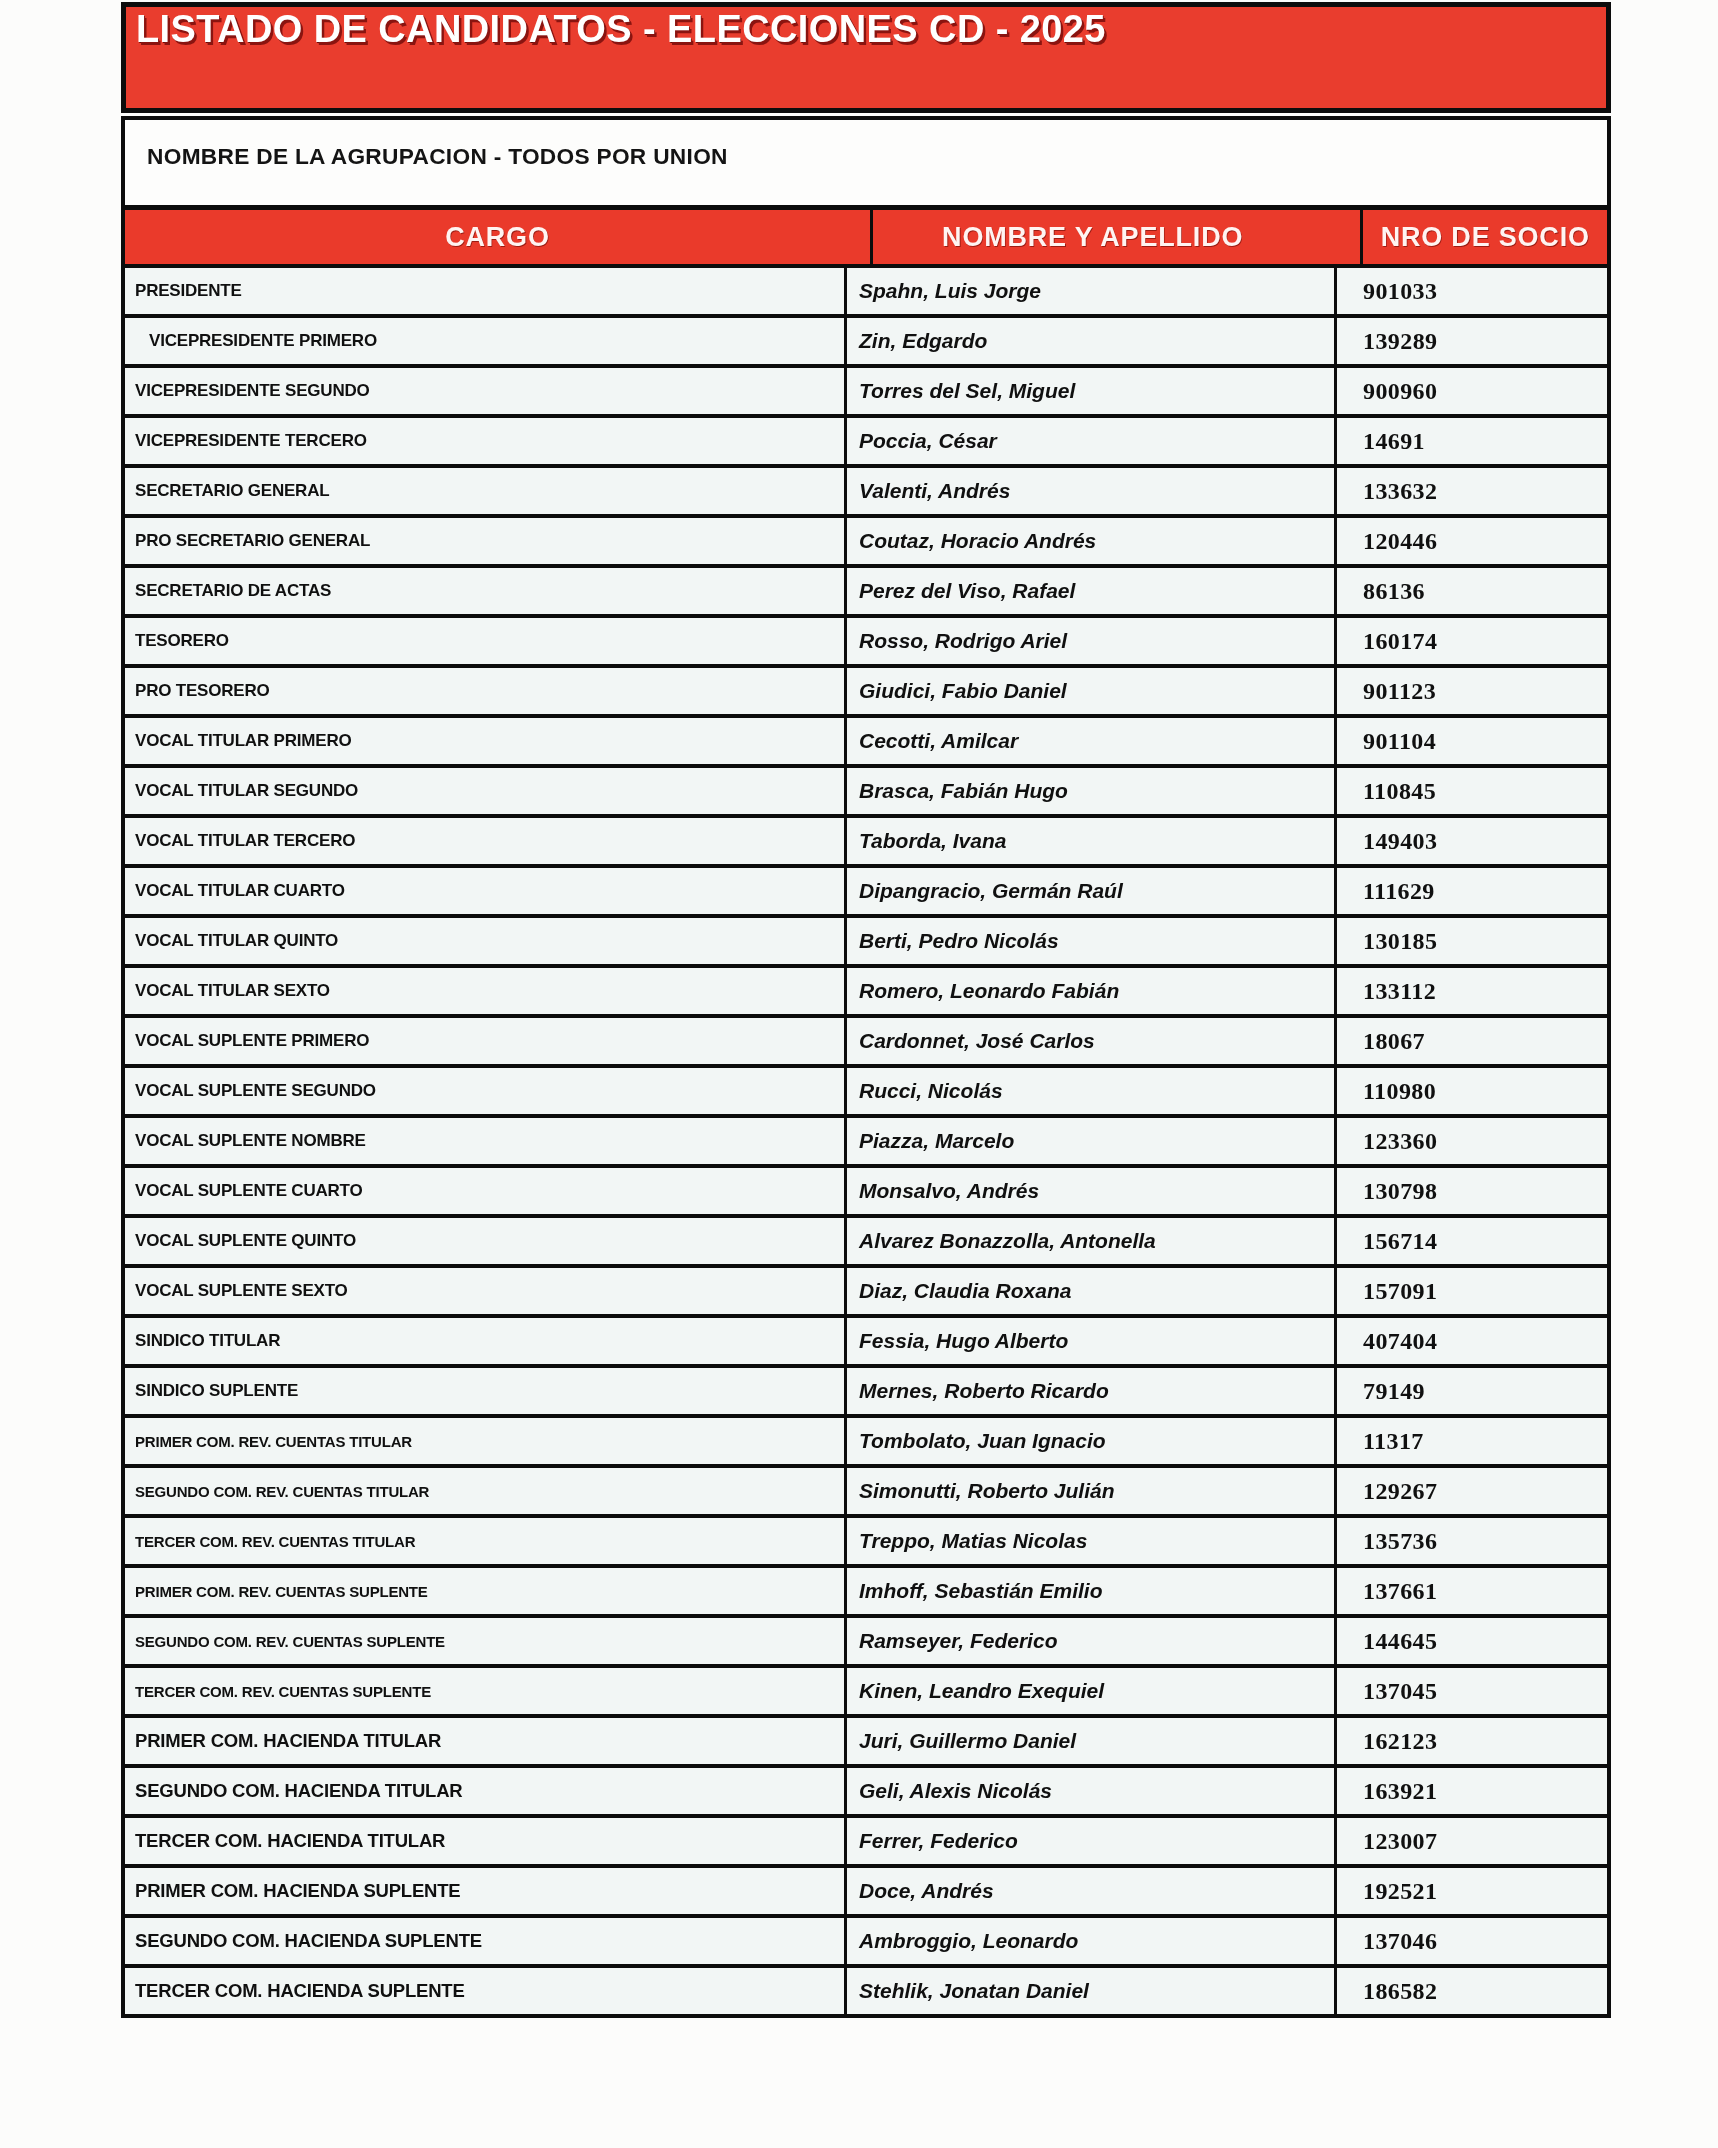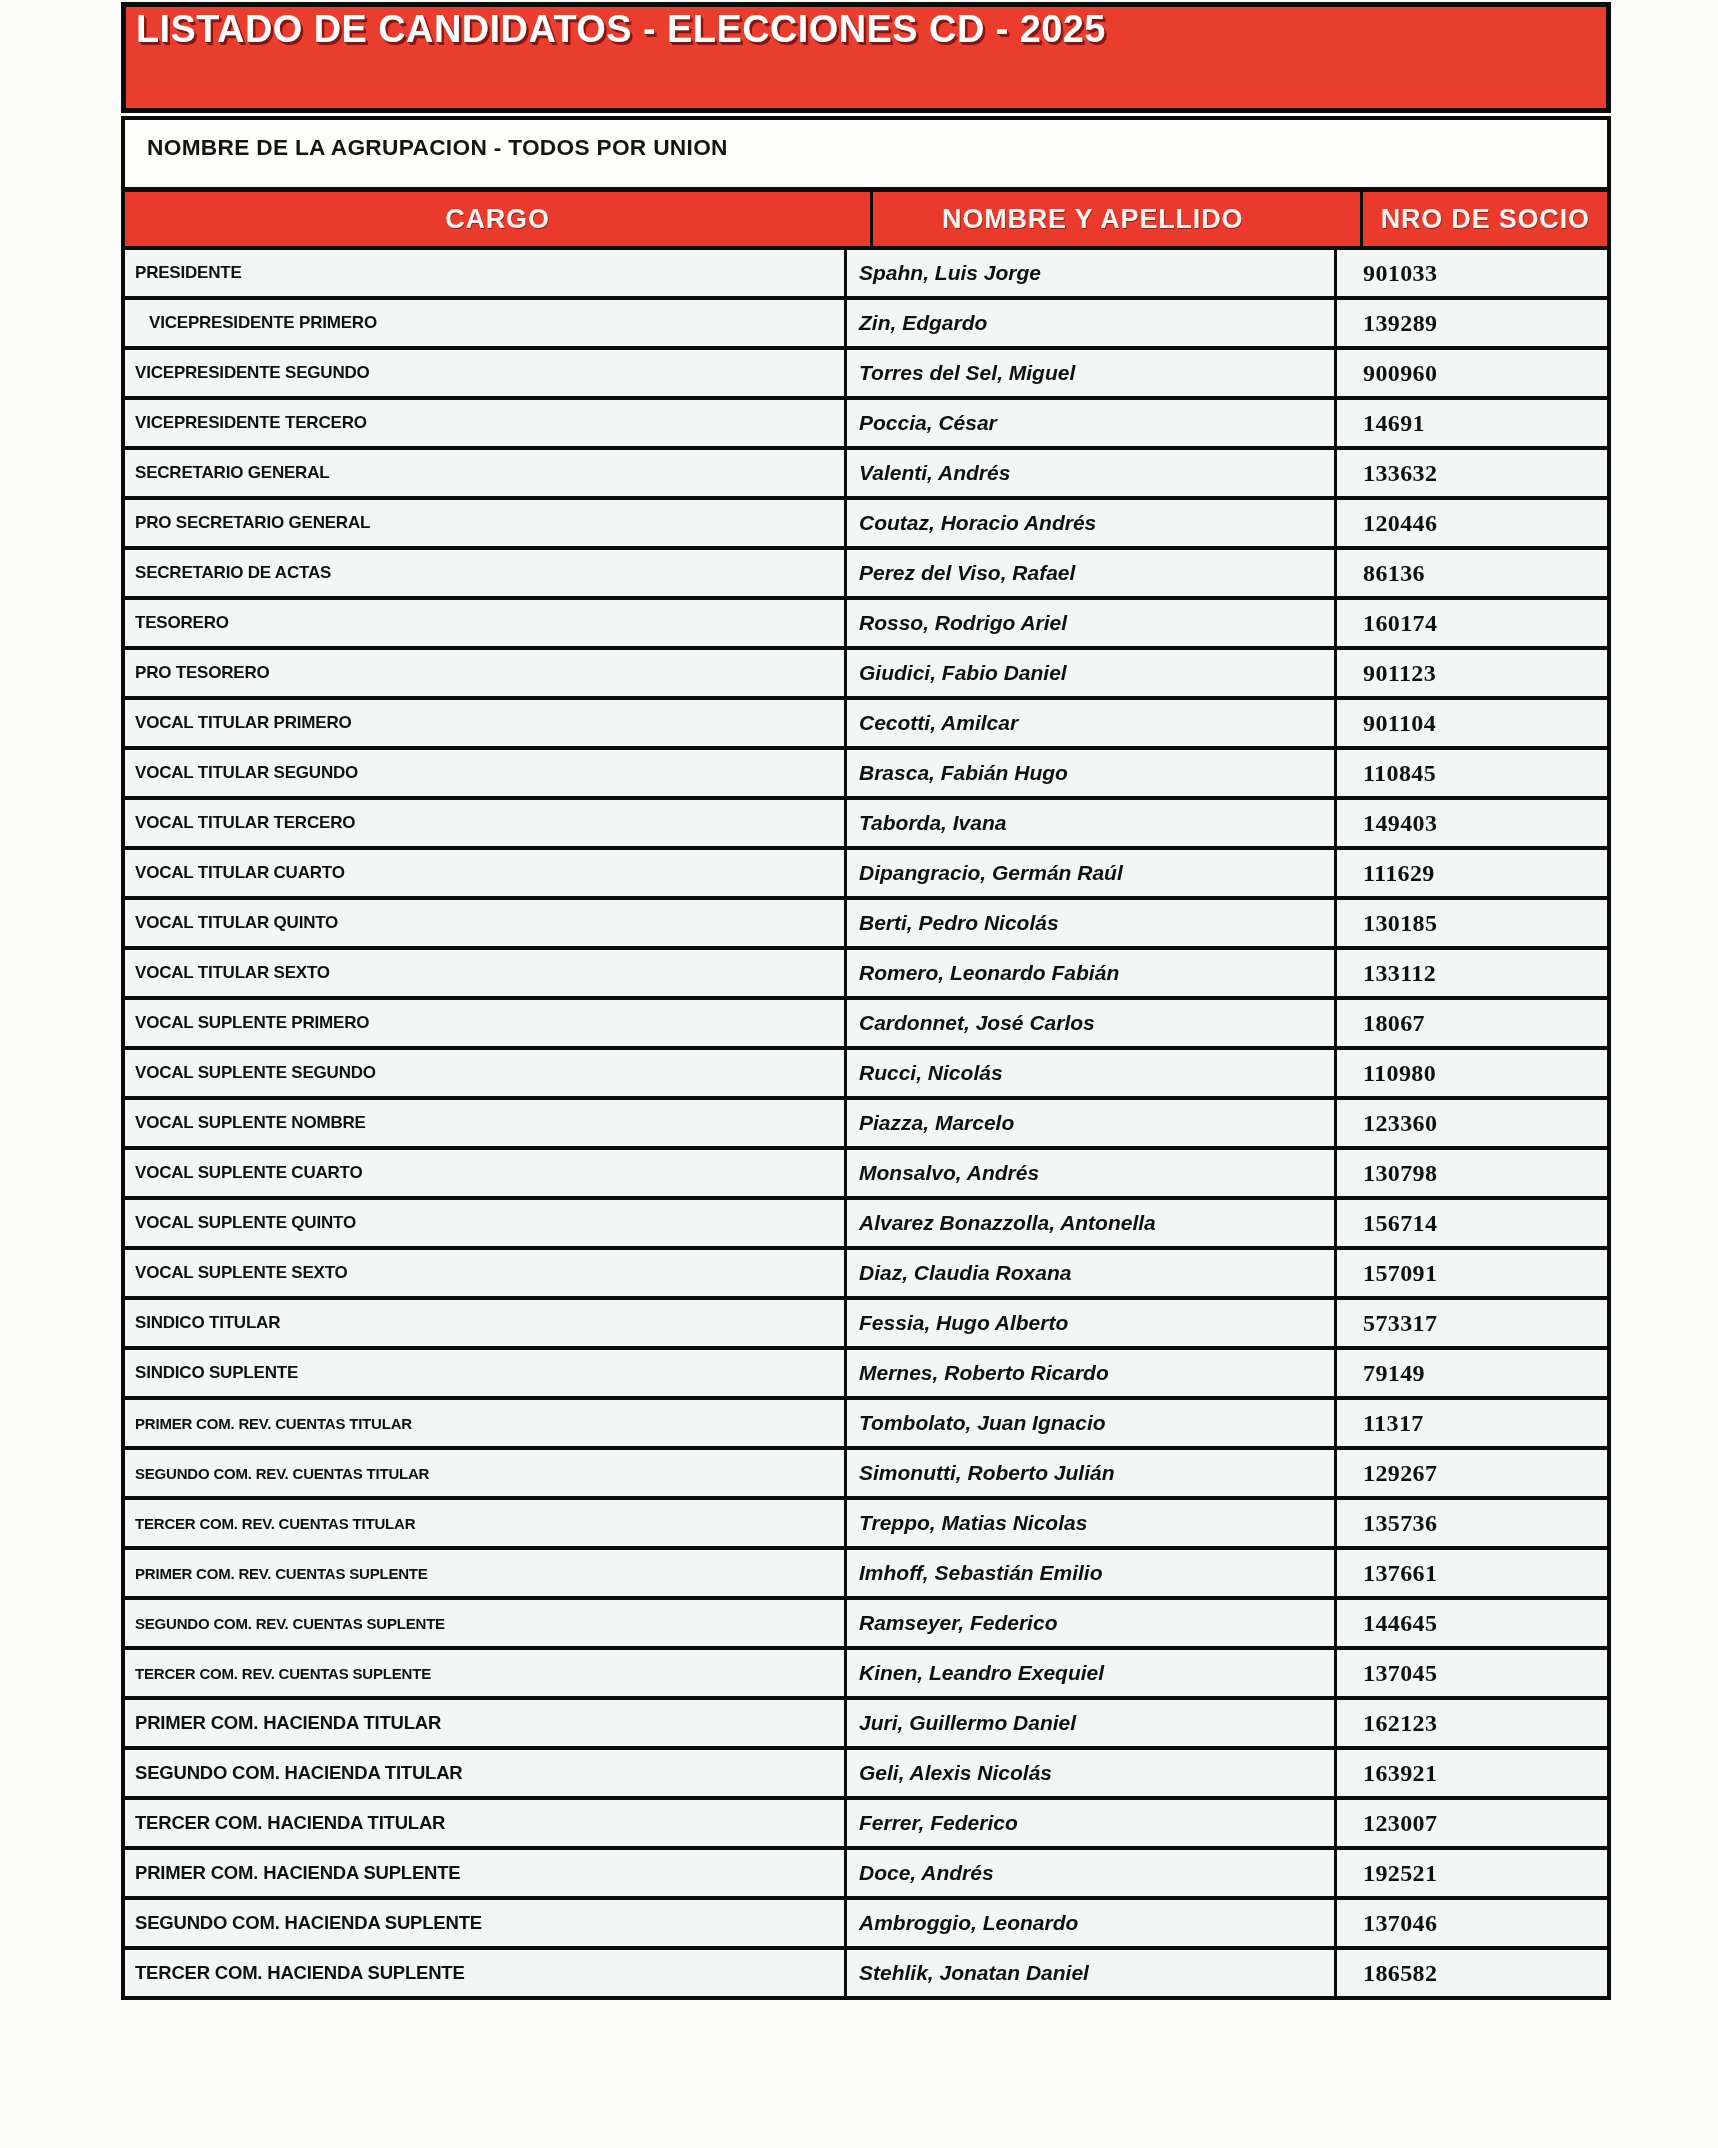--- a/index.html
+++ b/index.html
@@ -41,21 +41,21 @@
   .sheet {
     position: absolute;
     left: 121px;
     top: 116px;
     width: 1490px;
     border: 4.2px solid var(--border-black);
     box-sizing: border-box;
     background: var(--cell-bg);
   }
   .agrupacion {
-    height: 67px;
+    height: 85px;
     background: #fdfdfc;
     display: flex;
     align-items: center;
     box-sizing: border-box;
     padding: 0 0 11.7px 22px;
   }
   .agrupacion .agrupacion-text {
     font-size: 22.7px;
     font-weight: bold;
     color: #141414;
@@ -262,21 +262,21 @@
 
   <div class="row">
     <div class="cell cargo col-cargo" style="font-size: 17px;">VOCAL SUPLENTE SEXTO</div>
     <div class="cell nombre col-nombre">Diaz, Claudia Roxana</div>
     <div class="cell nro col-nro">157091</div>
   </div>
 
   <div class="row">
     <div class="cell cargo col-cargo" style="font-size: 17px;">SINDICO TITULAR</div>
     <div class="cell nombre col-nombre">Fessia, Hugo Alberto</div>
-    <div class="cell nro col-nro">573317</div>
+    <div class="cell nro col-nro">407404</div>
   </div>
 
   <div class="row">
     <div class="cell cargo col-cargo" style="font-size: 17px;">SINDICO SUPLENTE</div>
     <div class="cell nombre col-nombre">Mernes, Roberto Ricardo</div>
     <div class="cell nro col-nro">79149</div>
   </div>
 
   <div class="row">
     <div class="cell cargo col-cargo" style="font-size: 15px;">PRIMER COM. REV. CUENTAS TITULAR</div>

